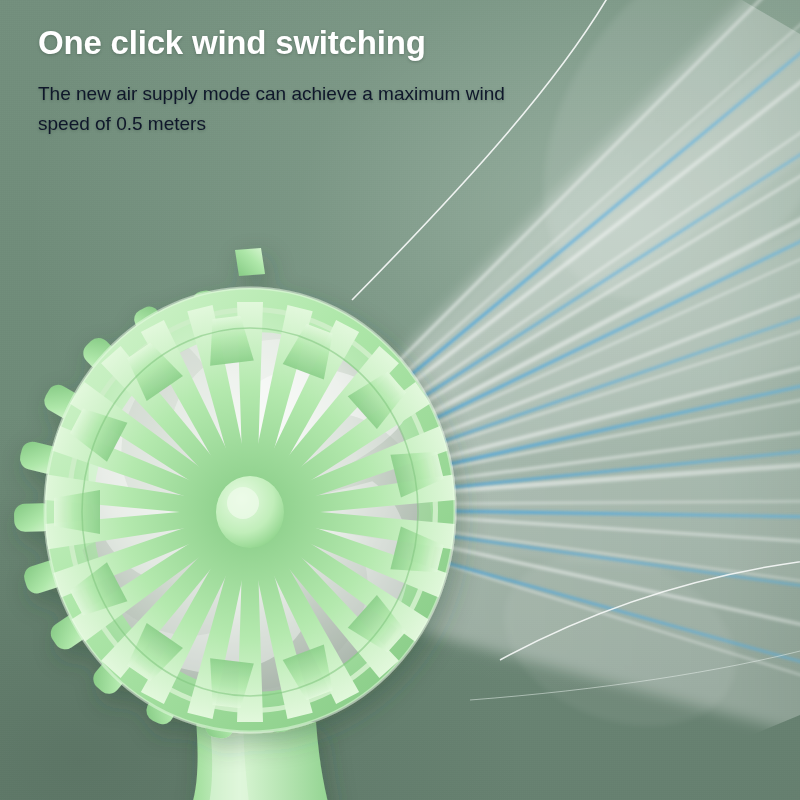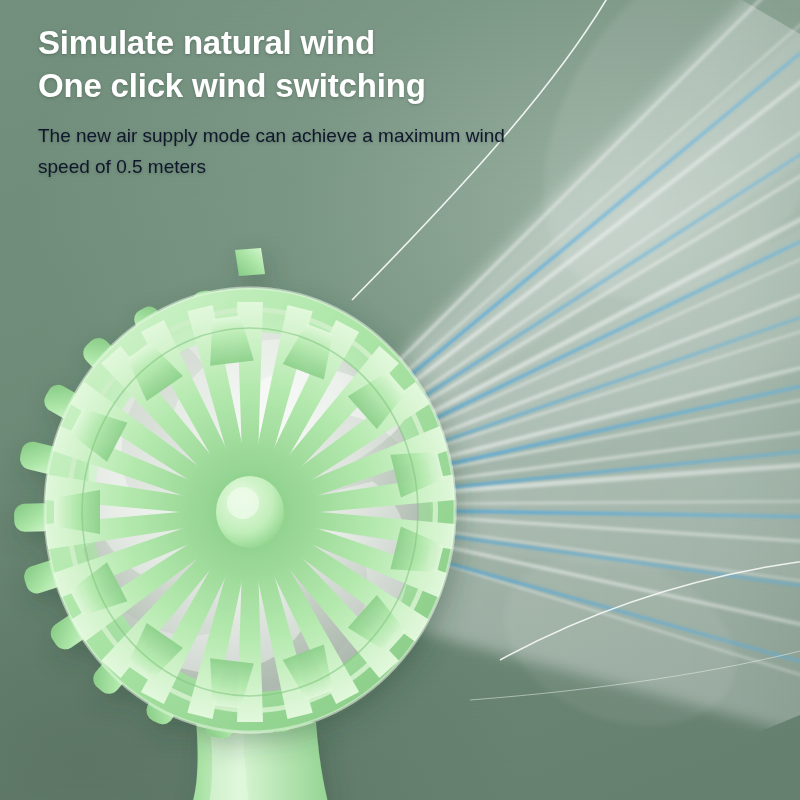--- a/index.html
+++ b/index.html
@@ -171,21 +171,20 @@
       </g>
 
       <path d="M612 -10 C 560 80, 470 180, 352 300" fill="none" stroke="#f7faf8" stroke-width="1.6" opacity="0.92"></path>
       <path d="M500 660 C 610 600, 720 572, 812 560" fill="none" stroke="#f7faf8" stroke-width="1.5" opacity="0.9"></path>
       <path d="M470 700 C 600 690, 720 672, 812 648" fill="none" stroke="#eef5f1" stroke-width="1" opacity="0.5"></path>
     </svg>
   </div>
 
   <div class="copy">
     <h1 class="headline">
-      <span>Simulate natural wind</span>
       <span class="l2">One click wind switching</span>
     </h1>
     <p class="subcopy">
       <span>The new air supply mode can achieve a maximum</span>
       <span>wind speed of 0.5 meters</span>
     </p>
   </div>
 
   <div class="fan-wrap">
     <svg width="520" height="560" viewBox="0 0 520 560" xmlns="http://www.w3.org/2000/svg">

